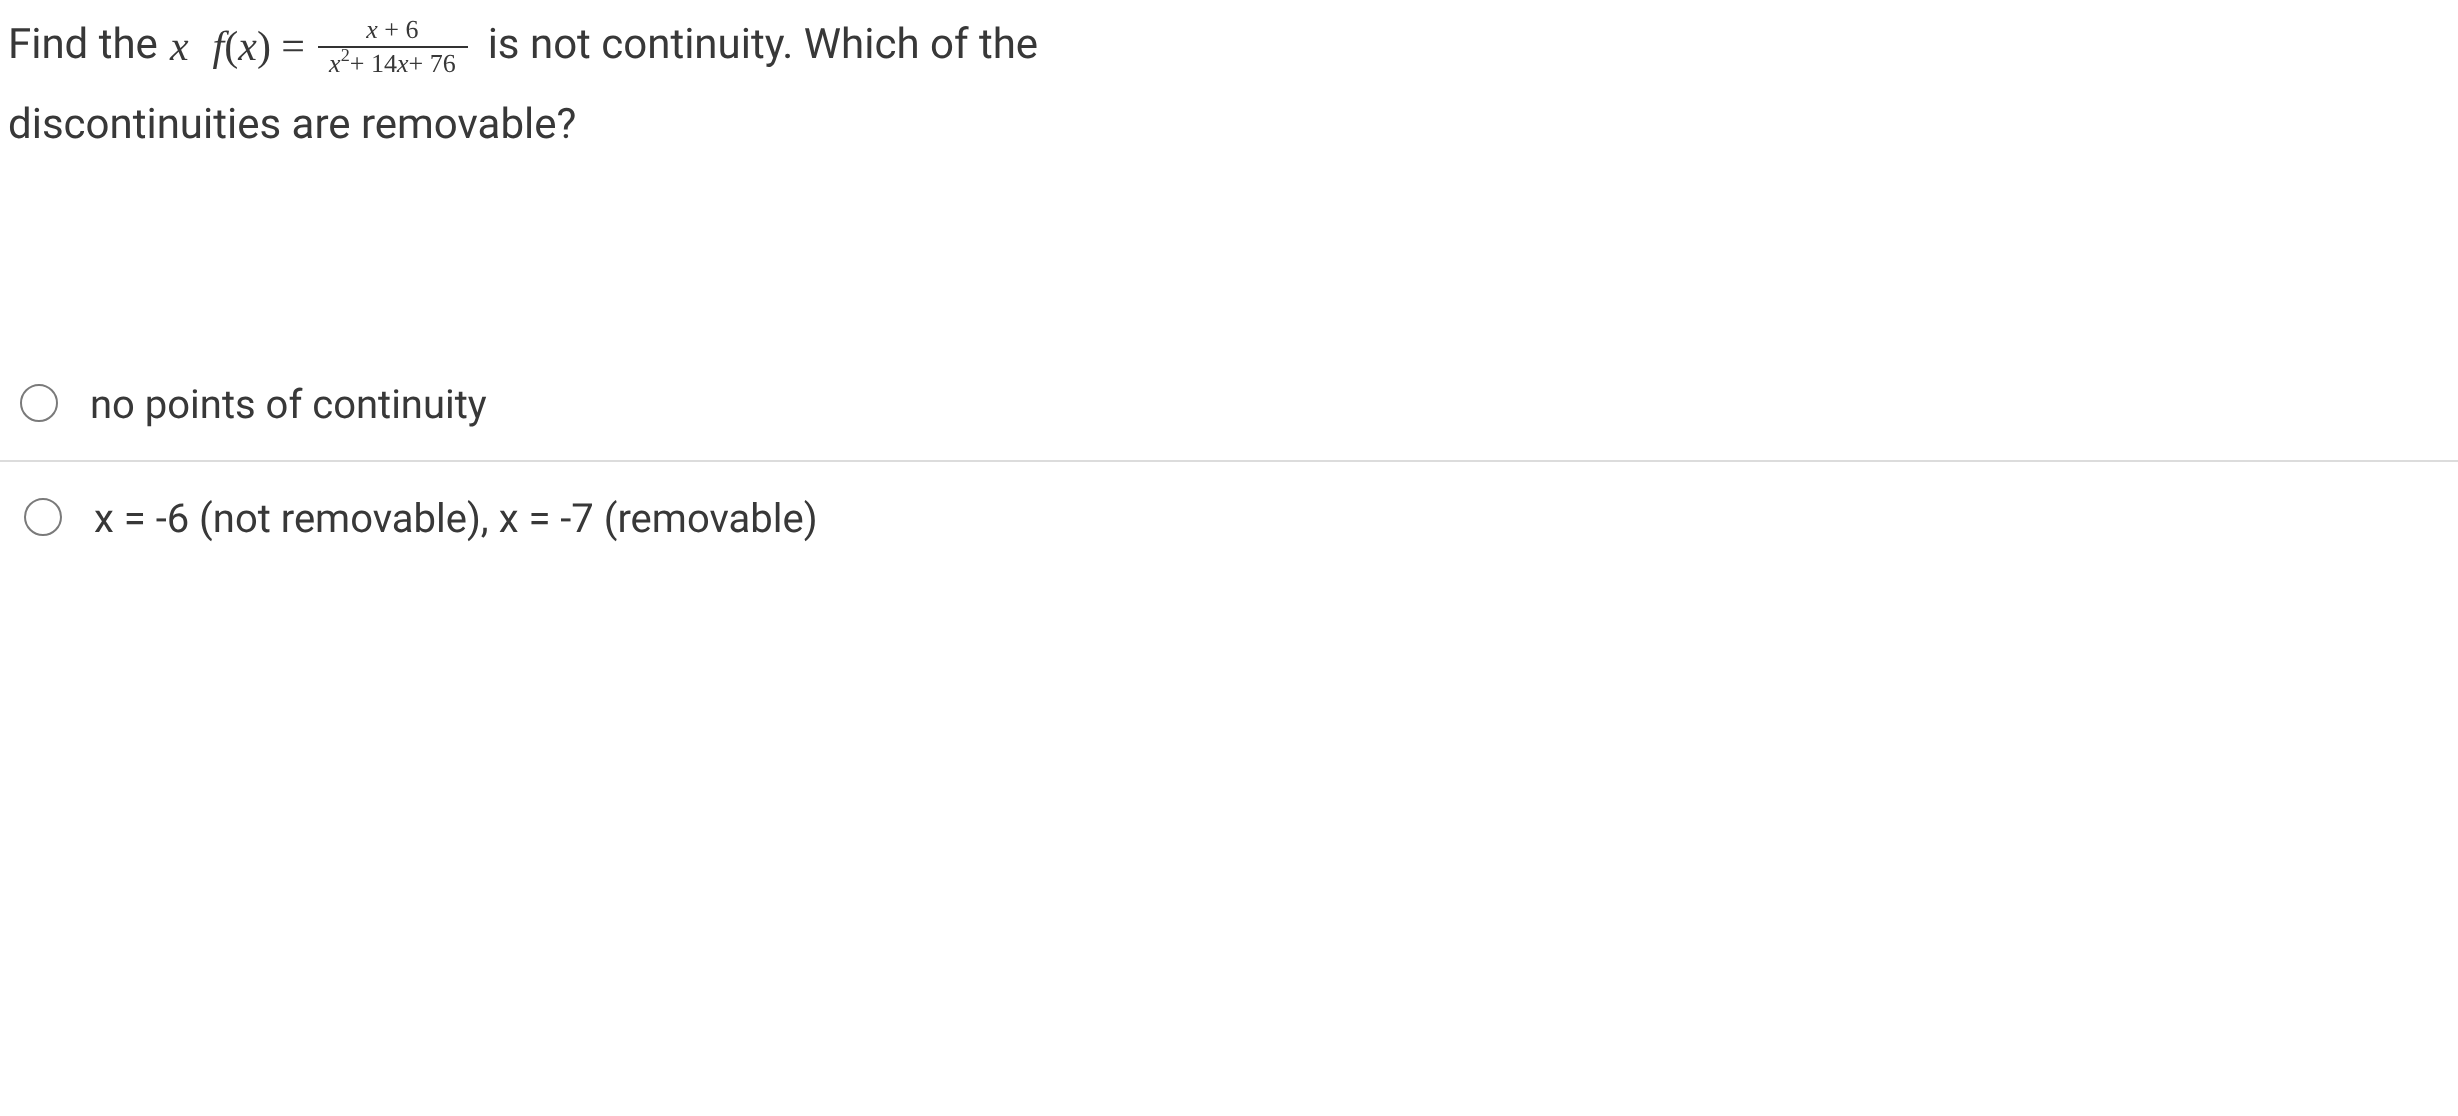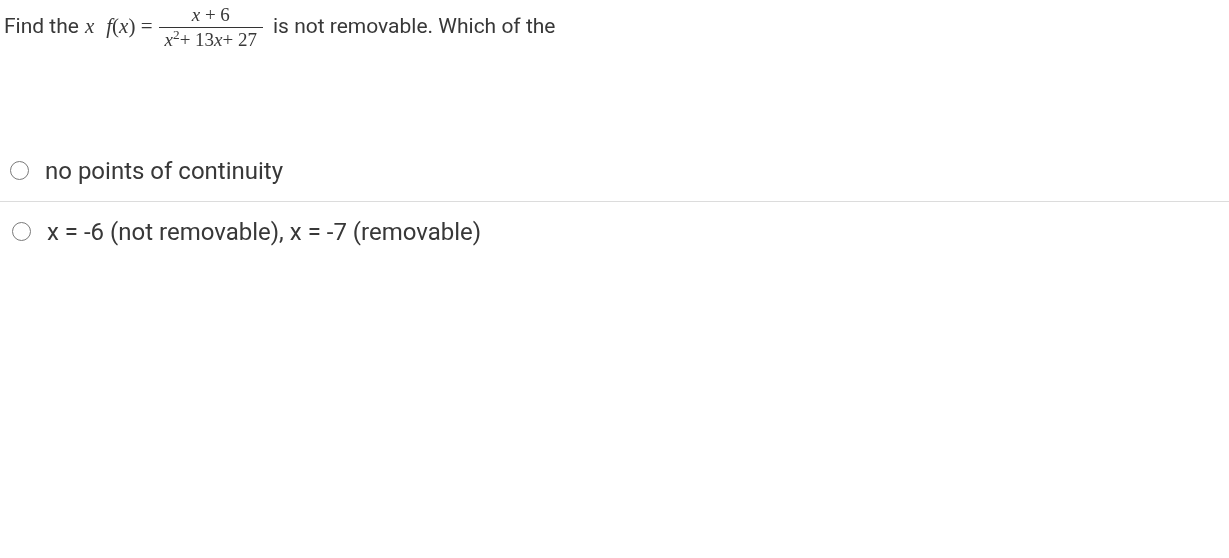--- a/index.html
+++ b/index.html
@@ -29,21 +29,21 @@
     font-family: Liberation Serif, serif;
     font-style: italic;
   }
   .frac {
     display: inline-flex;
     flex-direction: column;
     align-items: center;
     vertical-align: middle;
     margin: 0 6px;
     font-family: "Times New Roman", serif;
-    font-size: 19px;
+    font-size: 13px;
     line-height: 1.15;
   }
   .frac .num {
     padding: 0 6px 1px 6px;
   }
   .frac .den {
     border-top: 1px solid #333;
     padding: 1px 6px 0 6px;
   }
   .sup {
@@ -52,21 +52,21 @@
     line-height: 0;
   }
   .spacer {
     height: 90px;
   }
   .option {
     display: flex;
     align-items: center;
     border-top: 1px solid #dcdcdc;
     padding: 16px 8px 16px 10px;
-    font-size: 24px;
+    font-size: 20px;
     color: #383838;
   }
   .option:first-child {
     border-top: none;
   }
   .option:last-child {
     border-bottom: none;
     padding-left: 12px;
   }
   .radio {
@@ -95,26 +95,27 @@
     <span style="width:4px"></span>
     <span style="width:8px"></span>
     <span class="func">
       <span style="font-style:italic">f</span><span style="font-style:normal">(</span><span style="font-style:italic">x</span><span style="font-style:normal">) =</span>
     </span>
     <span class="frac">
       <span class="num">
         <span style="font-style:italic">x</span><span style="font-style:normal"> + 6</span>
       </span>
       <span class="den">
-        <span style="font-style:italic">x</span><span class="sup" style="font-style:normal">2</span><span style="font-style:normal">+ 13</span><span style="font-style:italic">x</span><span style="font-style:normal">+ 27</span>
+        <span style="font-style:italic">x</span><span class="sup" style="font-style:normal">2</span><span style="font-style:normal">+ 14</span><span style="font-style:italic">x</span><span style="font-style:normal">+ 76</span>
       </span>
     </span>
     <span style="width:4px"></span>
-    <span>is not removable. Which of the</span>
+    <span>is not continuity. Which of the</span>
   </div>
+  <div>discontinuities are removable?</div>
 </div>
 
 <div class="spacer"></div>
 
 <div>
   <div class="option">
     <div class="radio"></div>
     <div class="label">no points of continuity</div>
   </div>
   <div class="option">

